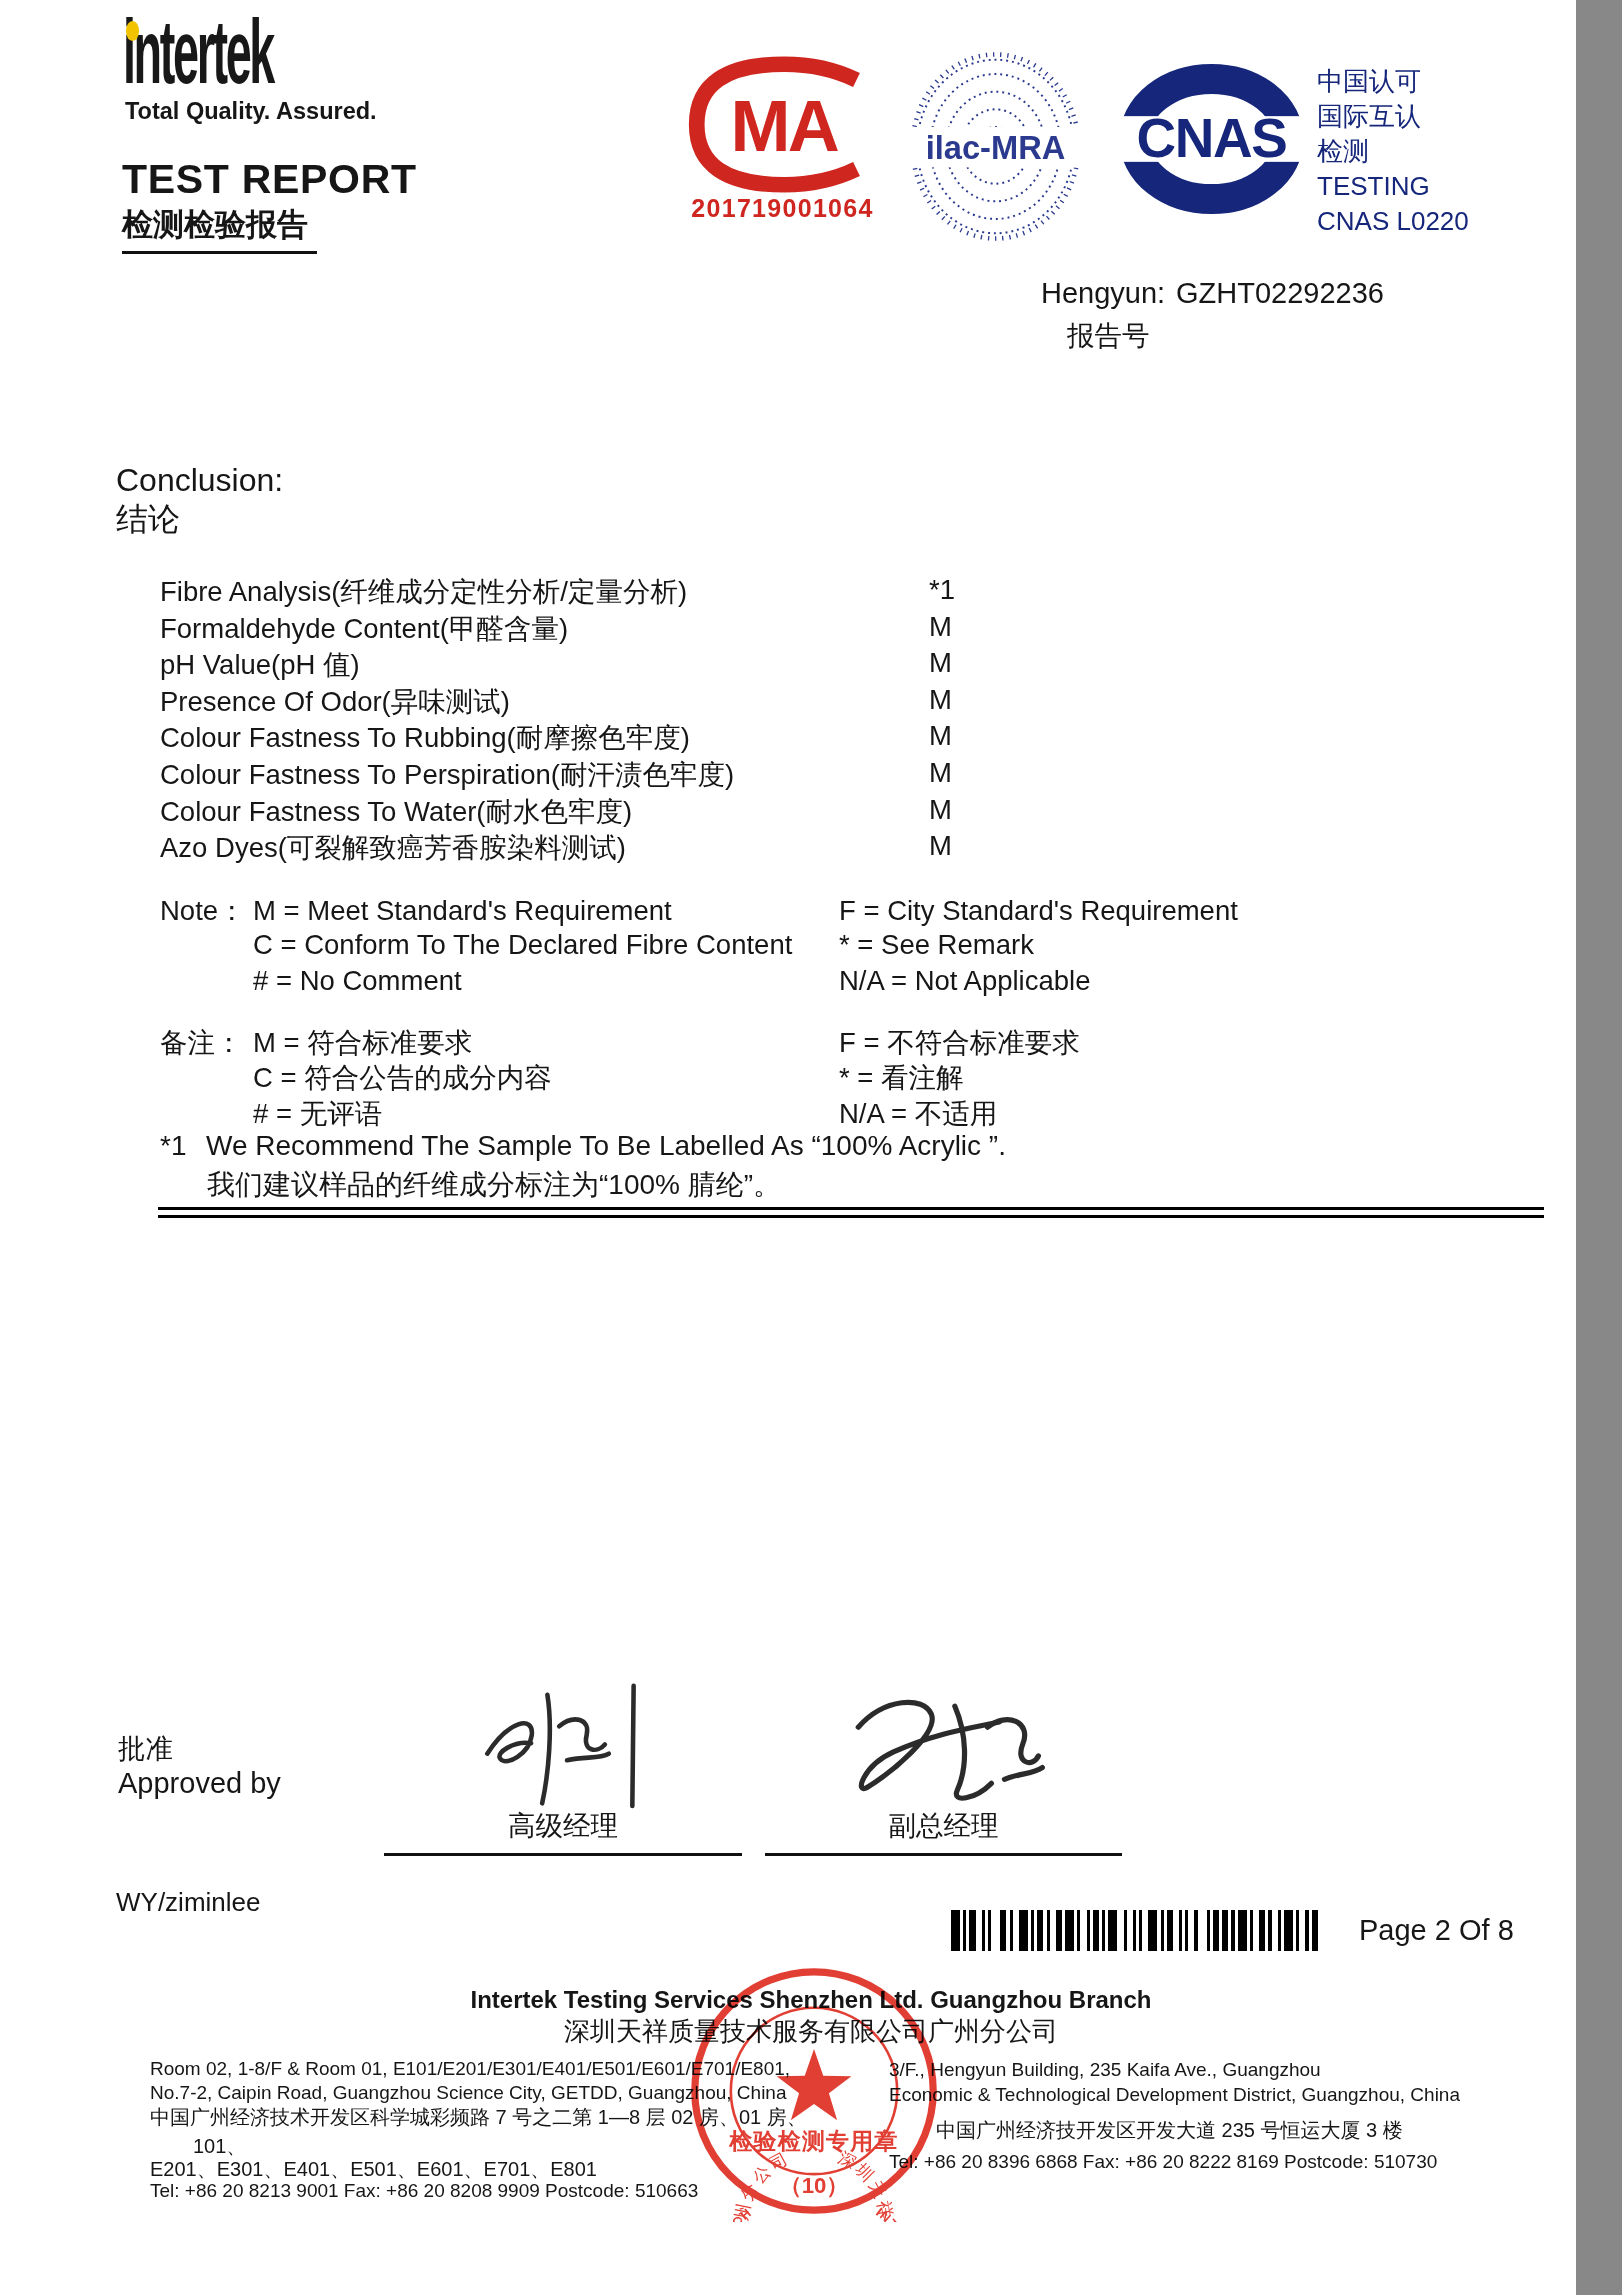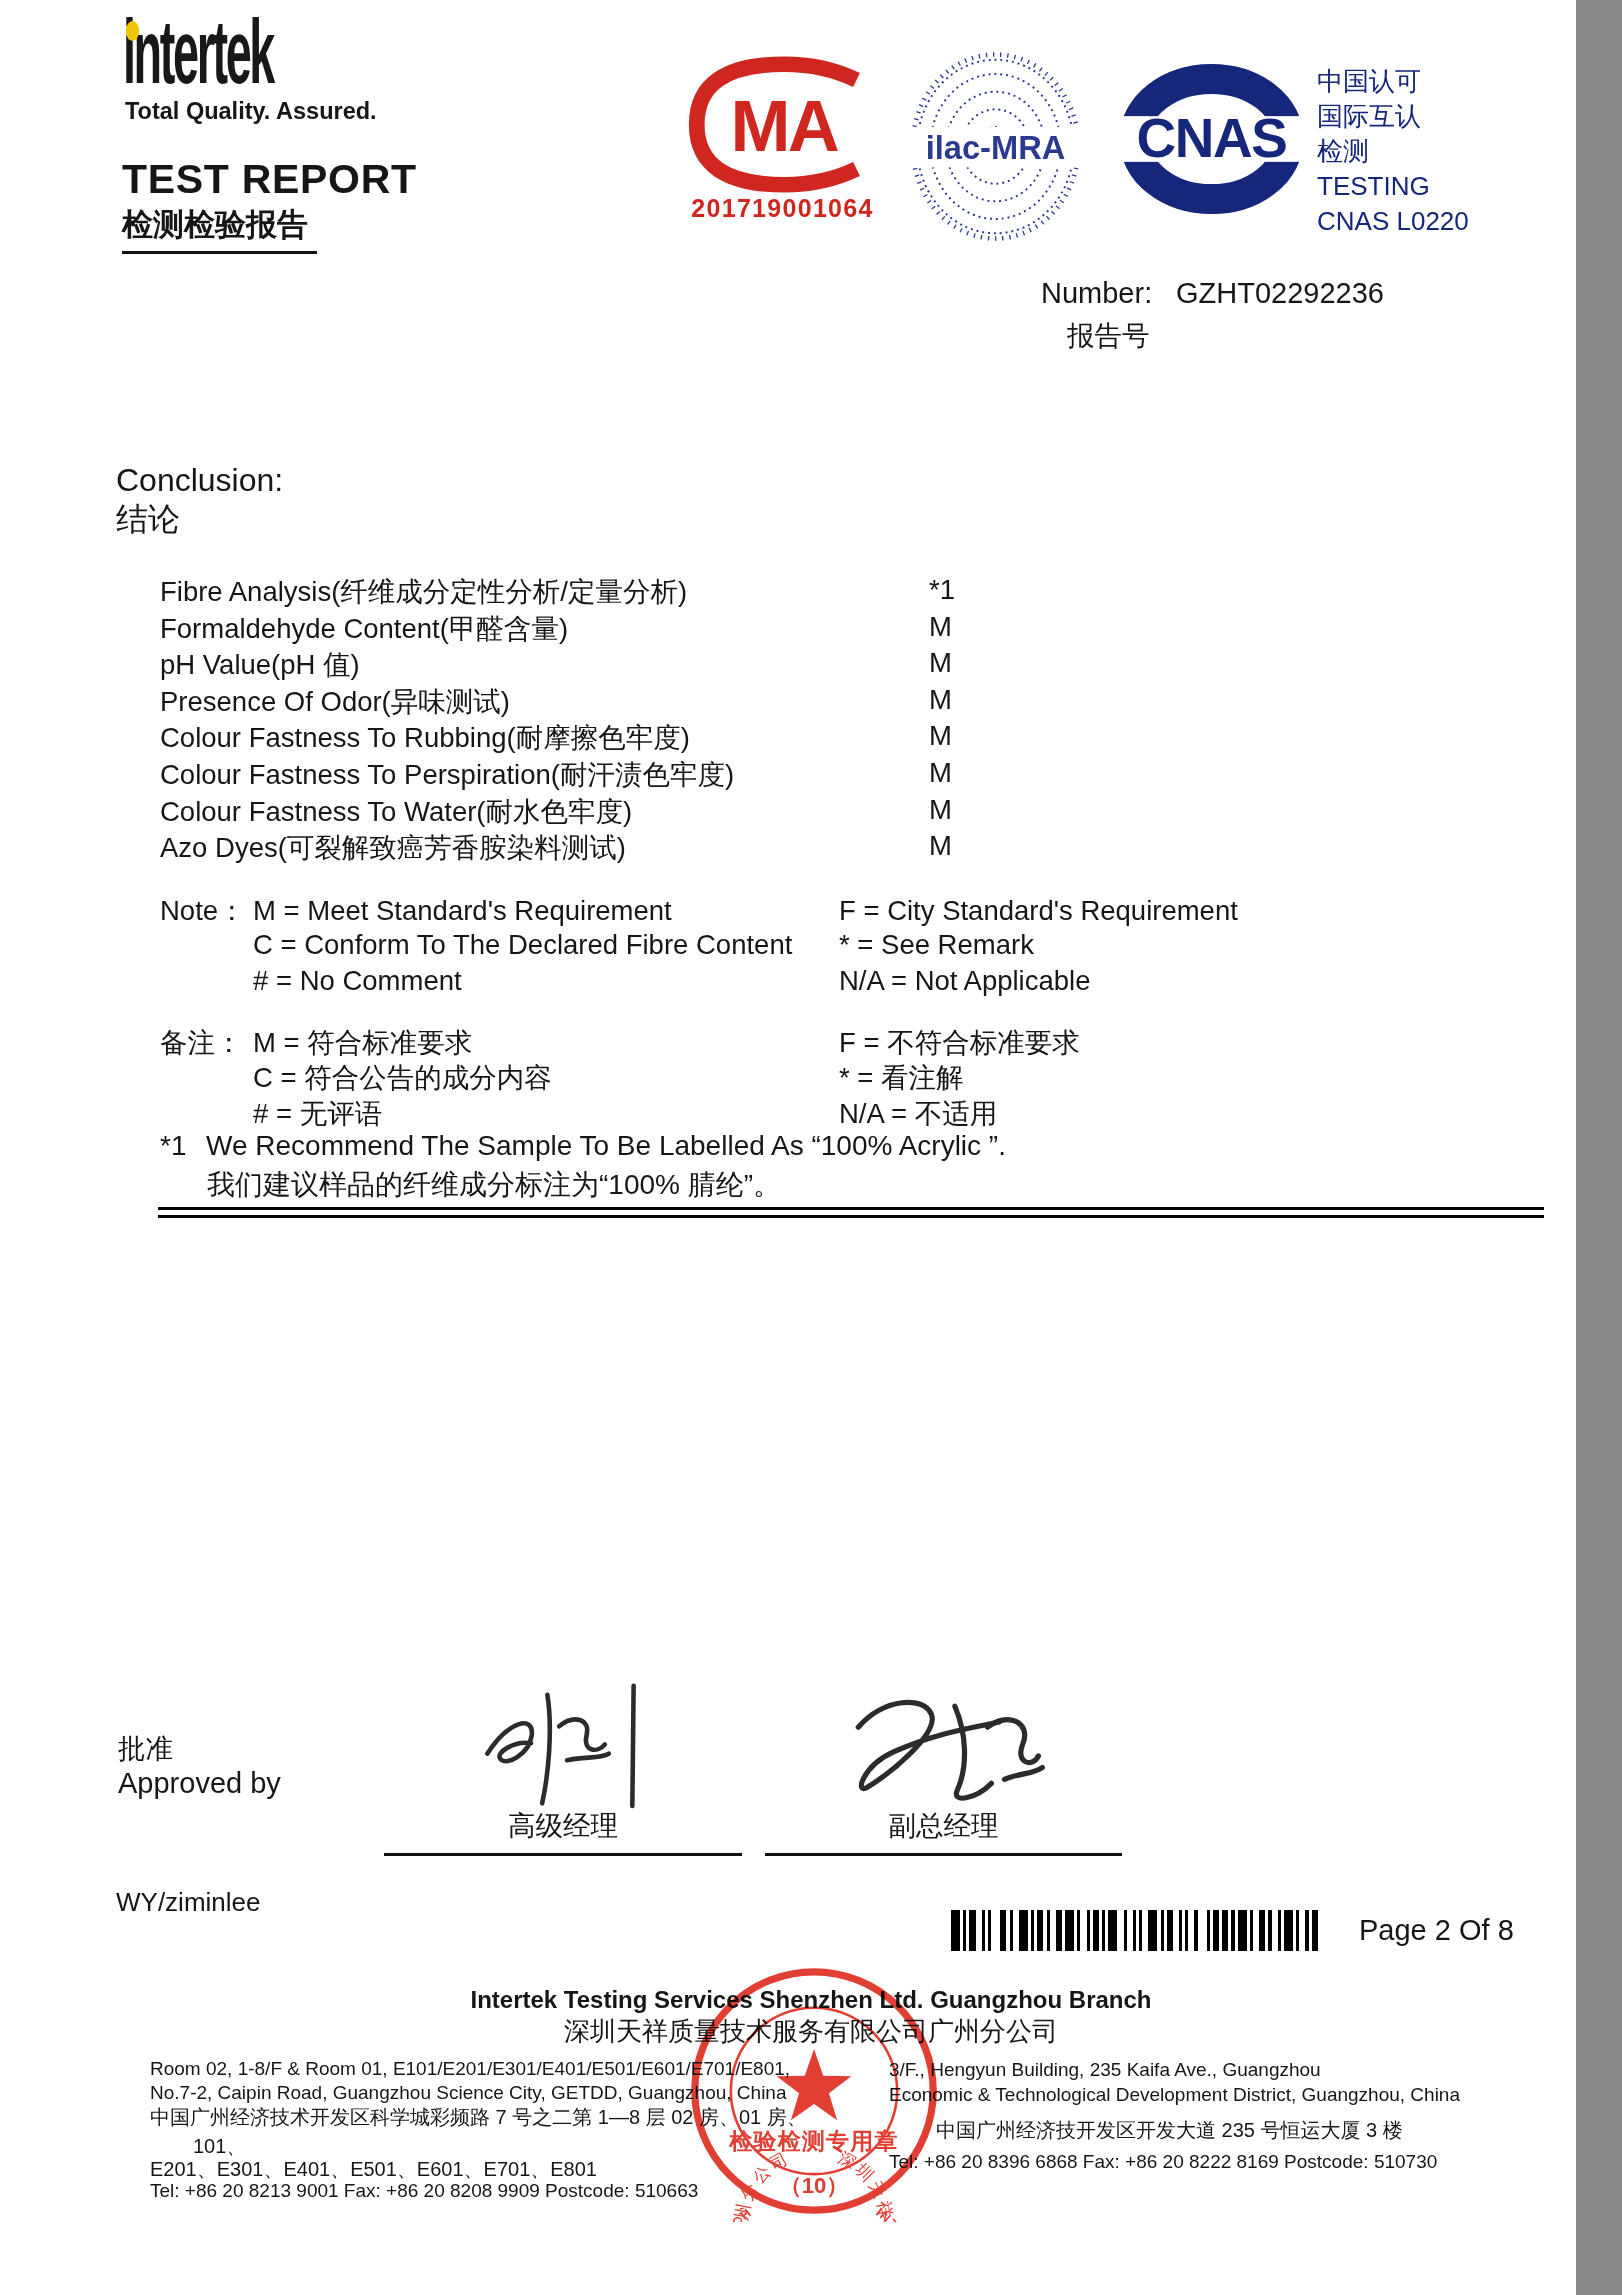--- a/index.html
+++ b/index.html
@@ -89,21 +89,21 @@
     <text x="149" y="148" text-anchor="middle" font-size="84" font-weight="bold" letter-spacing="-2" fill="#15267b">CNAS</text>
   </svg>
   <div class="abs cnas-lines" style="left:1317px; top:64px;">
     <div>中国认可</div>
     <div>国际互认</div>
     <div>检测</div>
     <div>TESTING</div>
     <div>CNAS L0220</div>
   </div>
 
-  <div class="abs num-label" style="left:1041px; top:277px;">Number:</div>
+  <div class="abs num-label" style="left:1041px; top:277px;">Hengyun:</div>
   <div class="abs num-value" style="left:1176px; top:277px;">GZHT02292236</div>
   <div class="abs num-cn" style="left:1067px; top:318px;">报告号</div>
 
   <div class="abs h44" style="left:116px; top:462px;">Conclusion:</div>
   <div class="abs h44" style="left:116px; top:498px;">结论</div>
 
   <div class="abs trow" style="top:574px;"><span>Fibre Analysis(纤维成分定性分析/定量分析)</span><span class="tres">*1</span></div>
   <div class="abs trow" style="top:611px;"><span>Formaldehyde Content(甲醛含量)</span><span class="tres">M</span></div>
   <div class="abs trow" style="top:647px;"><span>pH Value(pH 值)</span><span class="tres">M</span></div>
   <div class="abs trow" style="top:684px;"><span>Presence Of Odor(异味测试)</span><span class="tres">M</span></div>

